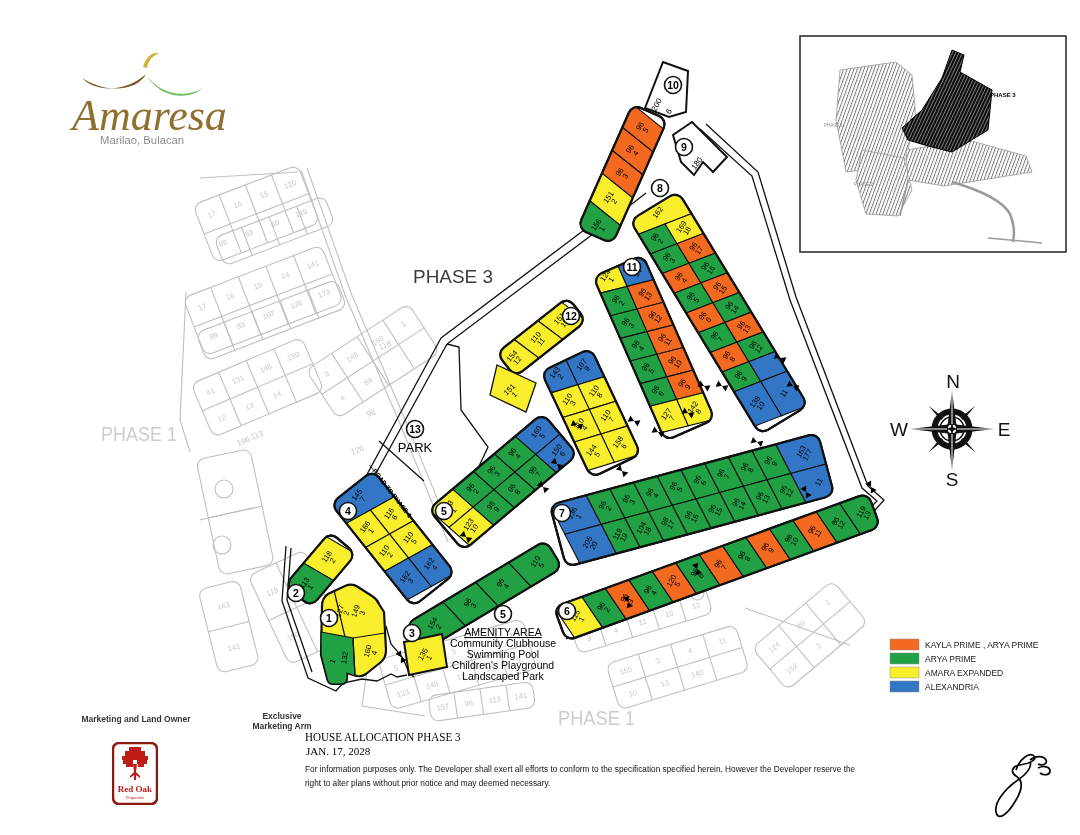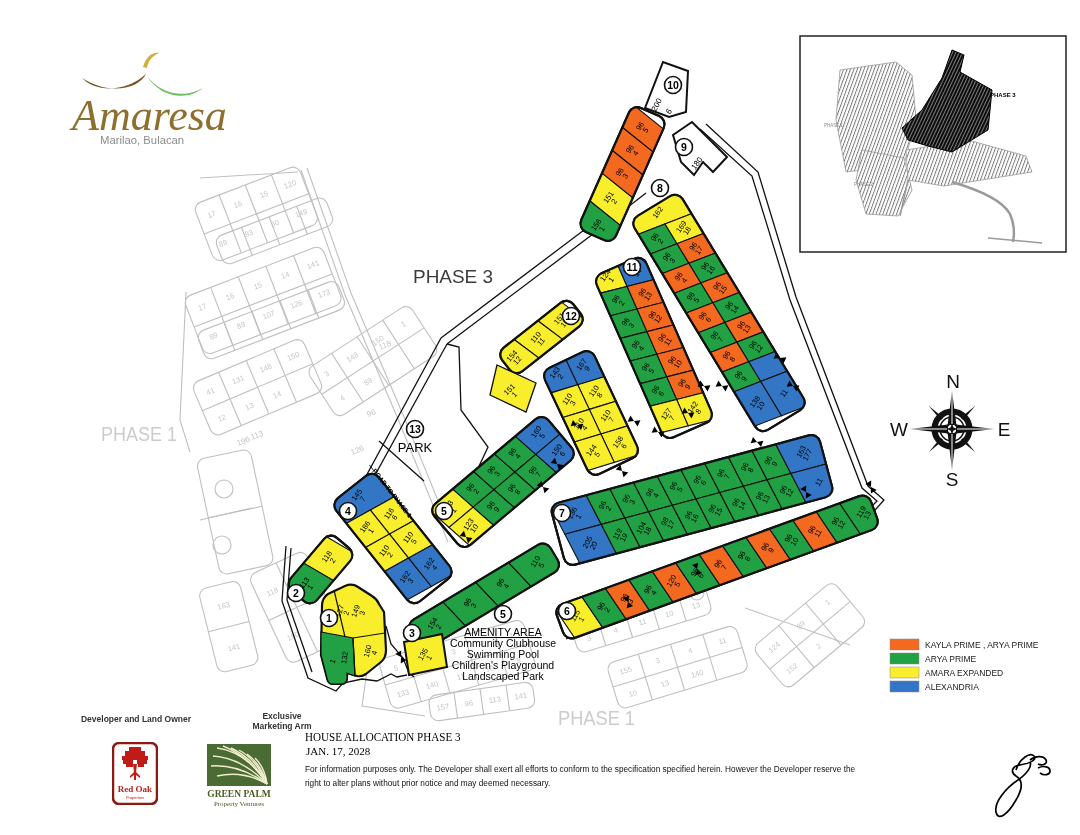--- a/index.html
+++ b/index.html
@@ -922,21 +922,21 @@
 <div class="abs" style="left:60px;top:40px;width:180px;height:120px;">
 <svg width="180" height="120" viewBox="0 0 180 120">
 <path d="M22,38 C35,52 65,53 86,34 C78,50 48,55 22,38 Z" fill="#7a5420"></path>
 <path d="M83,27 C86,17 92,12 99,13 C92,16 88,21 87,28 Z" fill="#d4af37"></path>
 <path d="M87,36 C100,54 125,59 143,48 C128,61 100,58 87,36 Z" fill="#6cbf5a"></path>
 <text x="12" y="90" font-size="44" font-style="italic" fill="#8e6f2d" font-family="Liberation Serif, serif">Amaresa</text>
 <text x="40" y="104" font-size="11.3" fill="#8c8c8c">Marilao, Bulacan</text>
 </svg>
 </div>
 
-<div class="abs" style="left:80px;top:714px;width:112px;text-align:center;font-size:8.5px;font-weight:bold;color:#333;">Developer and Land Owner</div>
+<div class="abs" style="left:80px;top:714px;width:112px;text-align:center;font-size:8.5px;font-weight:bold;color:#333;">Marketing and Land Owner</div>
 
 <div class="abs" style="left:112px;top:742px;width:46px;height:63px;">
 <svg width="46" height="63" viewBox="0 0 46 63">
 <rect x="1" y="1" width="44" height="61" rx="6" fill="#fff" stroke="#8c1a11" stroke-width="2.5"></rect>
 <g fill="#c11b17">
 <rect x="10" y="14" width="26" height="4"></rect>
           <rect x="13" y="9" width="20" height="5"></rect>
           <rect x="17" y="5" width="12" height="4"></rect>
           <rect x="11" y="18" width="10" height="4"></rect>
           <rect x="25" y="18" width="10" height="4"></rect>
@@ -944,38 +944,20 @@
           <rect x="26" y="22" width="6" height="3"></rect>
 <path d="M21,22 L25,22 L24,30 L28,34 L28,36 L24,33 L24,38 L22,38 L22,33 L18,36 L18,34 L22,30 Z"></path>
 </g>
 <text x="23" y="50" font-size="9" fill="#c11b17" text-anchor="middle" font-family="Liberation Serif, serif" font-weight="bold">Red Oak</text>
 <text x="23" y="57" font-size="4" fill="#c11b17" text-anchor="middle">Properties</text>
 </svg>
 </div>
 
 <div class="abs" style="left:203px;top:712px;width:70px;text-align:center;font-size:8.5px;font-weight:bold;color:#333;line-height:1.15;margin-left:44px;">Exclusive<br>Marketing Arm</div>
 
-<div class="abs" style="left:207px;top:744px;width:64px;height:64px;">
-<svg width="64" height="64" viewBox="0 0 64 64">
-<rect x="0" y="0" width="64" height="42" fill="#4a6b33"></rect>
-<g stroke="#f0eccd" stroke-width="1.4" fill="none">
-<path d="M60,40 Q40,8 10,4"></path>
-          <path d="M60,40 Q42,12 16,2"></path>
-          <path d="M60,40 Q46,14 24,4"></path>
-          <path d="M60,40 Q50,16 32,6"></path>
-          <path d="M60,40 Q54,20 40,10"></path>
-          <path d="M60,40 Q58,24 48,14"></path>
-          <path d="M60,40 Q35,14 6,12"></path>
-          <path d="M60,40 Q32,20 4,22"></path>
-          <path d="M60,40 Q36,26 10,32"></path>
-        </g>
-<text x="32" y="53" font-size="9.5" fill="#4a5d23" text-anchor="middle" font-family="Liberation Serif, serif" font-weight="bold">GREEN PALM</text>
-<text x="32" y="62" font-size="7" fill="#4a5d23" text-anchor="middle" font-family="Liberation Serif, serif">Property Ventures</text>
-</svg>
-</div>
 
 <div class="abs" style="left:305px;top:730px;font-size:12.6px;color:#000;font-family:'Liberation Serif',serif;transform:scaleX(0.88);transform-origin:0 0;">HOUSE ALLOCATION PHASE 3</div>
 <div class="abs" style="left:306px;top:745px;font-size:11px;color:#000;font-family:'Liberation Serif',serif;">JAN. 17, 2028</div>
 
 <div class="abs" style="left:305px;top:763px;width:760px;font-size:9.2px;color:#111;line-height:1.5;transform:scaleX(0.90);transform-origin:0 0;">For information purposes only. The Developer shall exert all efforts to conform to the specification specified herein. However the Developer reserve the<br>right to alter plans without prior notice and may deemed necessary.</div>
 
 <div class="abs" style="left:992px;top:750px;">
 <svg width="70" height="80" viewBox="0 0 70 80">
 <path d="M24,20 C28,8 38,2 42,6 C46,10 36,14 28,15 C20,16 18,22 24,26 C32,31 30,40 24,50 C16,64 6,72 4,62 C2,52 14,38 26,30 C36,23 40,16 38,12 M38,10 C44,5 52,6 54,10 C56,14 50,16 46,14 M46,18 C52,15 58,17 58,21 C58,25 52,26 48,23" fill="none" stroke="#000" stroke-width="1.7"></path>
 </svg>

